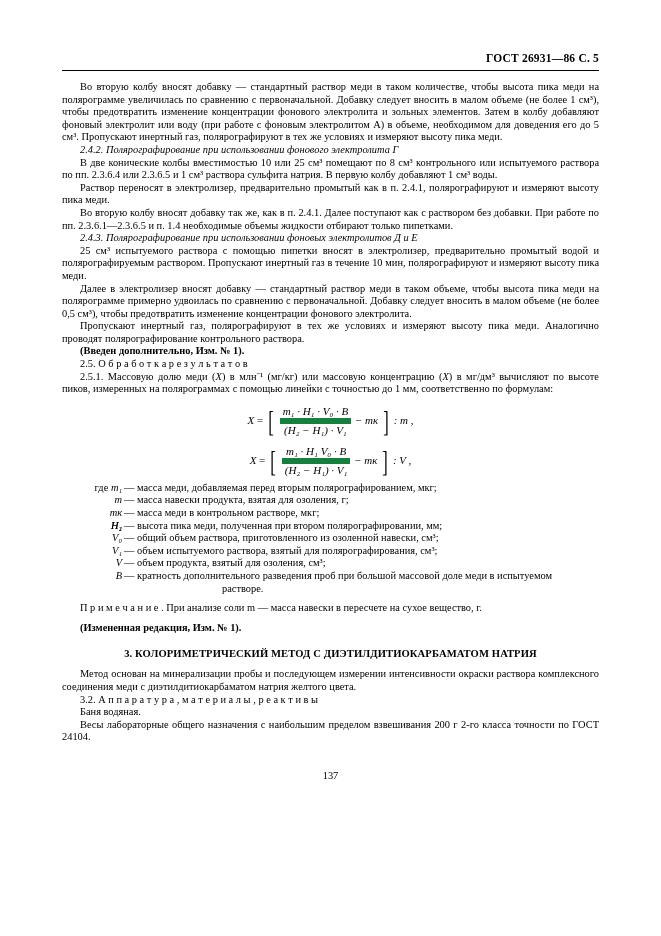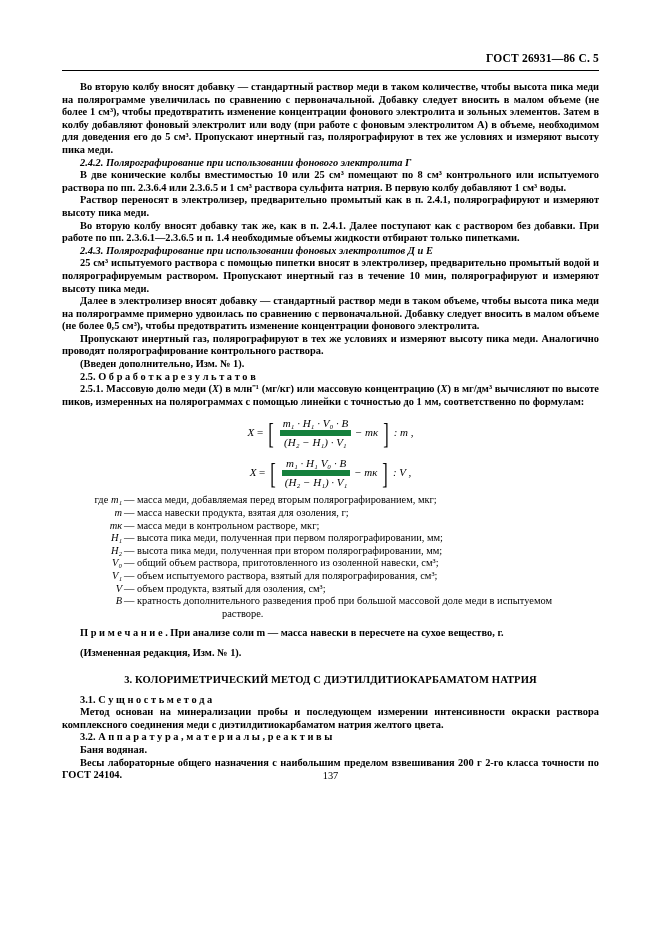--- a/index.html
+++ b/index.html
@@ -36,21 +36,20 @@
     border-top: 1px solid #000;
     margin: 2px 0 10px 0;
     height: 0;
   }
   p {
     margin: 0;
     font-size: 10.4px;
     line-height: 12.6px;
     text-align: justify;
     text-indent: 18px;
-    font-weight: bold;
   }
   .sec {
     font-size: 10.4px;
     line-height: 12.6px;
     text-indent: 18px;
     margin: 0;
   }
   .ital { font-style: italic; }
   .bold { font-weight: bold; }
   .formula-block {
@@ -190,21 +189,20 @@
     <div class="defrow">
       <span class="term ital">m</span>
       <span>— масса навески продукта, взятая для озоления, г;</span>
     </div>
     <div class="defrow">
       <span class="term ital">mк</span>
       <span>— масса меди в контрольном растворе, мкг;</span>
     </div>
     <div class="defrow">
       <span class="term ital">H₁</span>
-      <span>— высота пика меди, полученная при первом полярографировании, мм;</span>
     </div>
     <div class="defrow">
       <span class="term ital">H₂</span>
       <span>— высота пика меди, полученная при втором полярографировании, мм;</span>
     </div>
     <div class="defrow">
       <span class="term ital">V₀</span>
       <span>— общий объем раствора, приготовленного из озоленной навески, см³;</span>
     </div>
     <div class="defrow">
@@ -222,20 +220,19 @@
     <div class="defrow" style="padding-left:160px">
       <span>растворе.</span>
     </div>
   </div>
 
   <p class="note">П р и м е ч а н и е . При анализе соли m — масса навески в пересчете на сухое вещество, г.</p>
   <p class="bold" style="margin-top:7px">(Измененная редакция, Изм. № 1).</p>
 
   <h2 class="section-title">3. КОЛОРИМЕТРИЧЕСКИЙ МЕТОД С ДИЭТИЛДИТИОКАРБАМАТОМ НАТРИЯ</h2>
 
-  <p class="sec">3.1. С у щ н о с т ь   м е т о д а</p>
   <p>Метод основан на минерализации пробы и последующем измерении интенсивности окраски раствора комплексного соединения меди с диэтилдитиокарбаматом натрия желтого цвета.</p>
   <p class="sec">3.2. А п п а р а т у р а ,  м а т е р и а л ы ,  р е а к т и в ы</p>
   <p>Баня водяная.</p>
   <p>Весы лабораторные общего назначения с наибольшим пределом взвешивания 200 г 2-го класса точности по ГОСТ 24104.</p>
 
   <div class="pagenum">137</div>
 </div>
 
 </body></html>

